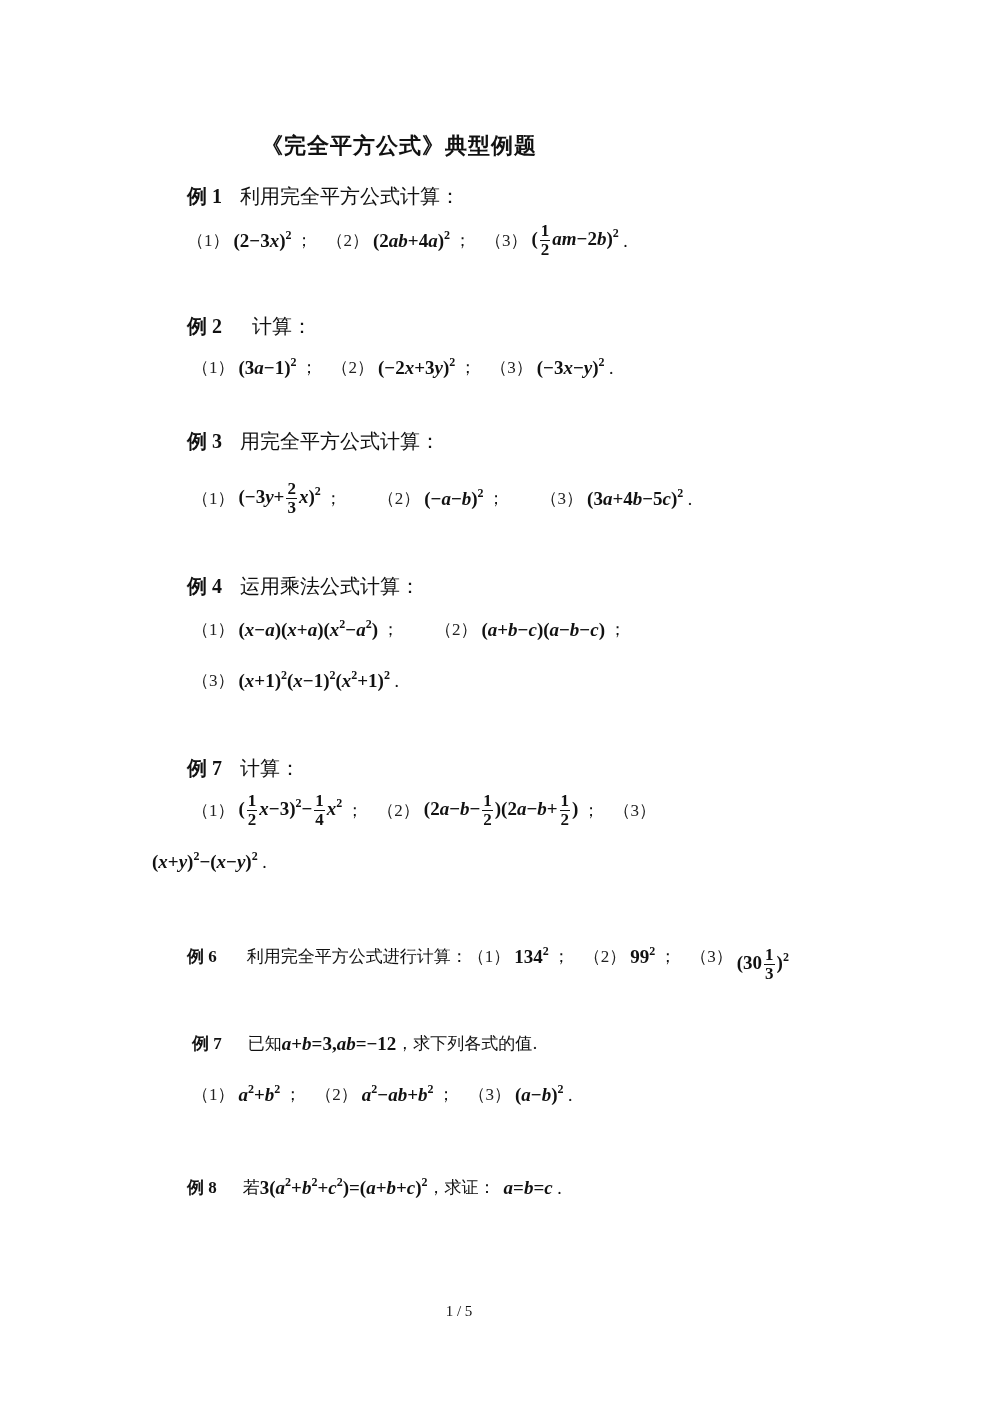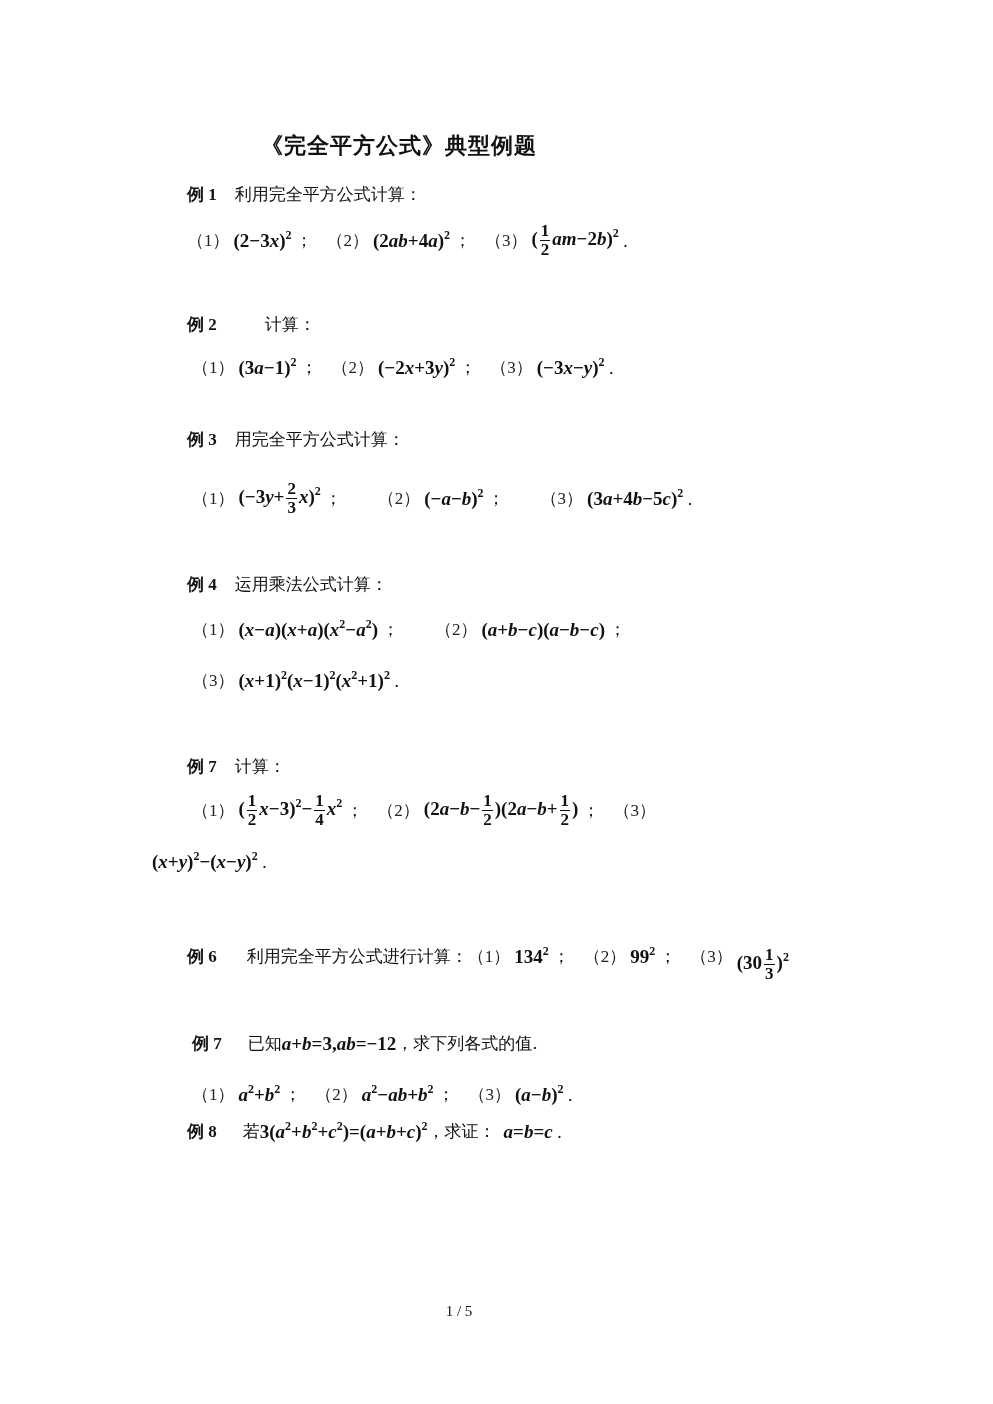--- a/index.html
+++ b/index.html
@@ -1,20 +1,20 @@
 <!DOCTYPE html>
 <html><head>
 <meta charset="utf-8">
 <style>
   html, body { margin: 0; padding: 0; background: #ffffff; }
   body { width: 993px; height: 1404px; position: relative; overflow: hidden;
          font-family: "DejaVu Serif", "Liberation Serif", serif; color: #111; }
   .abs { position: absolute; white-space: nowrap; }
   .title { left: 0; width: 798px; top: 131px; text-align: center; font-size: 22px; font-weight: bold; letter-spacing: 1px; }
-  .head { font-size: 17px; }
+  .head { font-size: 20px; }
   .head .lab { font-weight: bold; margin-right: 18px; font-family: "Liberation Serif", serif; }
   .line { font-size: 17px; display: flex; align-items: center; }
   .num { font-family: "Liberation Serif", serif; color: #222; margin-right: 4px; }
   .m { font-family: "Liberation Serif", serif; font-weight: bold; font-style: italic; font-size: 19px; }
   .m .n { font-style: normal; }
   .m sup { font-size: 12px; font-style: normal; vertical-align: 8px; line-height: 0; }
   .sep { margin: 0 14px 0 4px; }
   .frac { display: inline-flex; flex-direction: column; align-items: center; vertical-align: middle;
           font-style: normal; font-size: 17px; line-height: 18px; margin: 0 2px; }
   .frac .top { border-bottom: 1.5px solid #111; padding: 0 1px; }
@@ -37,21 +37,21 @@
     <span class="sep">；</span>
   <span class="num">（3）</span>
   <span class="m"><span class="n">(</span><span class="frac">
         <span class="top">1</span>
         <span>2</span>
       </span>am<span class="n">−2</span>b<span class="n">)</span><sup>2</sup></span>
     <span class="sep">.</span>
 </div>
 
 <div class="abs head" style="left:187px; top:313px;">
-  <span class="lab" style="margin-right:48px">例 2</span><span>计算：</span>
+  <span class="lab" style="margin-right:30px">例 2</span><span>计算：</span>
 </div>
 <div class="abs line" style="left:192px; top:356px;">
   <span class="num">（1）</span>
   <span class="m"><span class="n">(3</span>a<span class="n">−1)</span><sup>2</sup></span>
     <span class="sep">；</span>
   <span class="num">（2）</span>
   <span class="m"><span class="n">(−2</span>x<span class="n">+3</span>y<span class="n">)</span><sup>2</sup></span>
     <span class="sep">；</span>
   <span class="num">（3）</span>
   <span class="m"><span class="n">(−3</span>x<span class="n">−</span>y<span class="n">)</span><sup>2</sup></span>
@@ -149,21 +149,21 @@
   <span class="m">a<sup>2</sup><span class="n">+</span>b<sup>2</sup></span>
     <span class="sep">；</span>
   <span class="num">（2）</span>
   <span class="m">a<sup>2</sup><span class="n">−</span>ab<span class="n">+</span>b<sup>2</sup></span>
     <span class="sep">；</span>
   <span class="num">（3）</span>
   <span class="m"><span class="n">(</span>a<span class="n">−</span>b<span class="n">)</span><sup>2</sup></span>
     <span class="sep">.</span>
 </div>
 
-<div class="abs line" style="left:187px; top:1120px;">
+<div class="abs line" style="left:187px; top:1176px;">
   <span class="lab" style="font-weight:bold; margin-right:26px; font-family:'Liberation Serif',serif;">例 8</span>
   <span>若</span>
   <span class="m"><span class="n">3(</span>a<sup>2</sup><span class="n">+</span>b<sup>2</sup><span class="n">+</span>c<sup>2</sup><span class="n">)=(</span>a<span class="n">+</span>b<span class="n">+</span>c<span class="n">)</span><sup>2</sup></span>
   <span>，求证：</span>
   <span class="m" style="margin-left:8px">a<span class="n">=</span>b<span class="n">=</span>c</span>
     <span class="sep">.</span>
 </div>
 
 <div class="abs footer">1 / 5</div>
 

